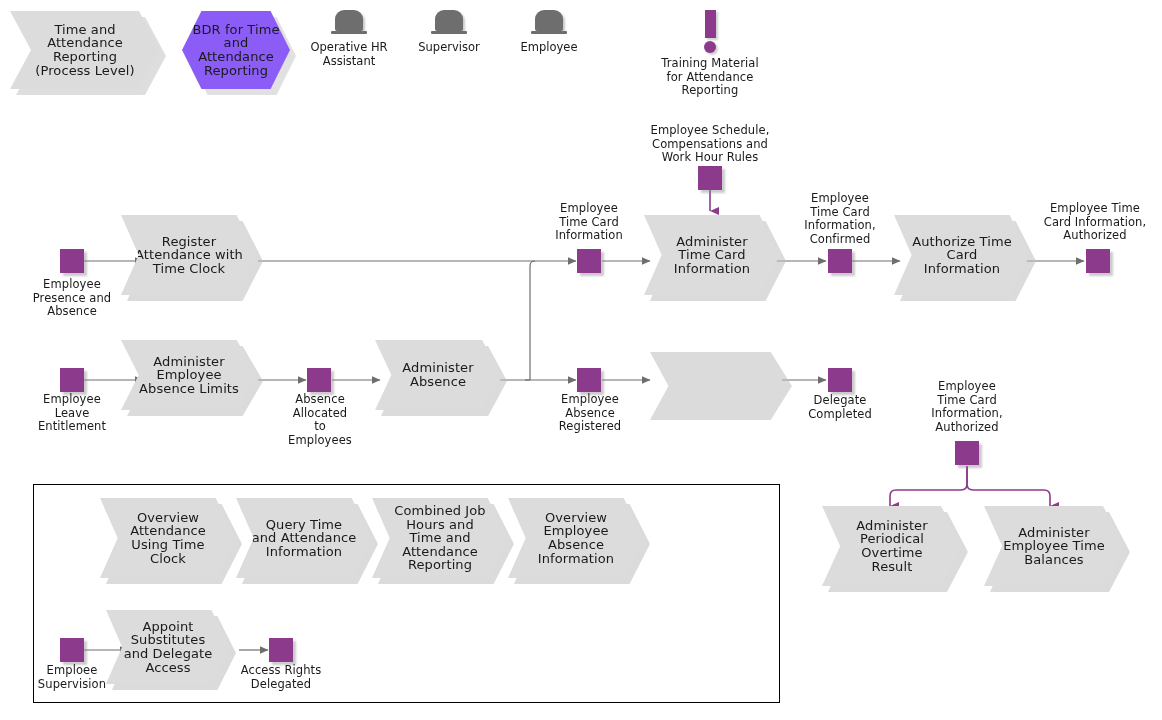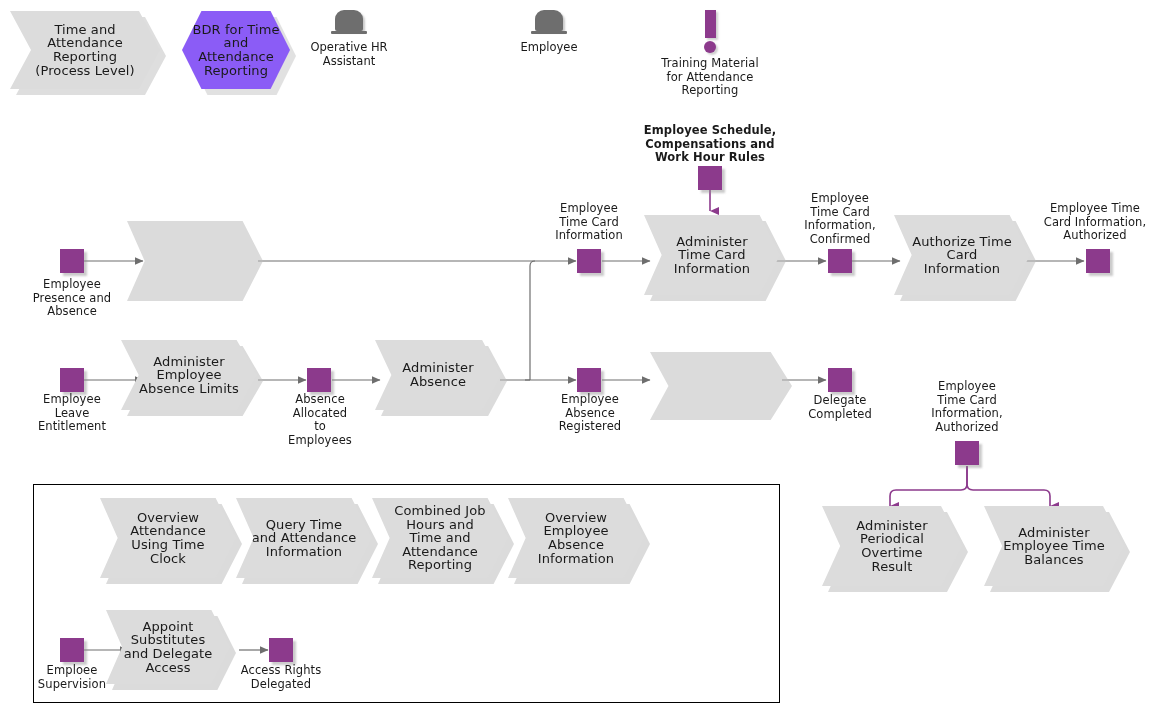--- a/index.html
+++ b/index.html
@@ -230,20 +230,27 @@
 
   <div class="role" style="left:305px; top:8px; width:88px;text-align:center;">
     <div class="role-icon">
       <div class="role-head"></div>
         <div class="role-base"></div>
     </div>
     <div class="role-label">Operative HR
 Assistant</div>
   </div>
 
+  <div class="role" style="left:406px; top:8px; width:86px;">
+    <div class="role-icon">
+      <div class="role-head"></div>
+        <div class="role-base"></div>
+    </div>
+    <div class="role-label">Supervisor</div>
+  </div>
 
   <div class="role" style="left:506px; top:8px; width:86px;">
     <div class="role-icon">
       <div class="role-head"></div>
         <div class="role-base"></div>
     </div>
     <div class="role-label">Employee</div>
   </div>
 
   <div class="excl" style="left:646px; top:10px; width:128px;">
@@ -255,27 +262,32 @@
 for Attendance
 Reporting</div>
   </div>
 
   <div class="psq" style="left:60px; top:249px;"></div>
   <div class="lbl" style="left:18px; top:278px; width:108px;">Employee
 Presence and
 Absence</div>
 
   <div class="chev-shadow" style="left:127px; top:221px; width:136px; height:80px;"></div>
+  <div class="chev" style="left:121px; top:215px; width:136px; height:80px;">
+    <span class="chev-label">Register
+Attendance with
+Time Clock</span>
+  </div>
 
   <div class="lbl" style="left:537px; top:202px; width:104px;">Employee
 Time Card
 Information</div>
   <div class="psq" style="left:577px; top:249px;"></div>
 
-  <div class="lbl" style="left:640px; top:124px; width:140px;font-weight:bold;">Employee Schedule,
+  <div class="lbl" style="left:640px; top:124px; width:140px;">Employee Schedule,
 Compensations and
 Work Hour Rules</div>
   <div class="psq" style="left:698px; top:166px;"></div>
 
   <div class="chev-shadow" style="left:650px; top:221px; width:136px; height:80px;"></div>
   <div class="chev" style="left:644px; top:215px; width:136px; height:80px;">
     <span class="chev-label">Administer
 Time Card
 Information</span>
   </div>

